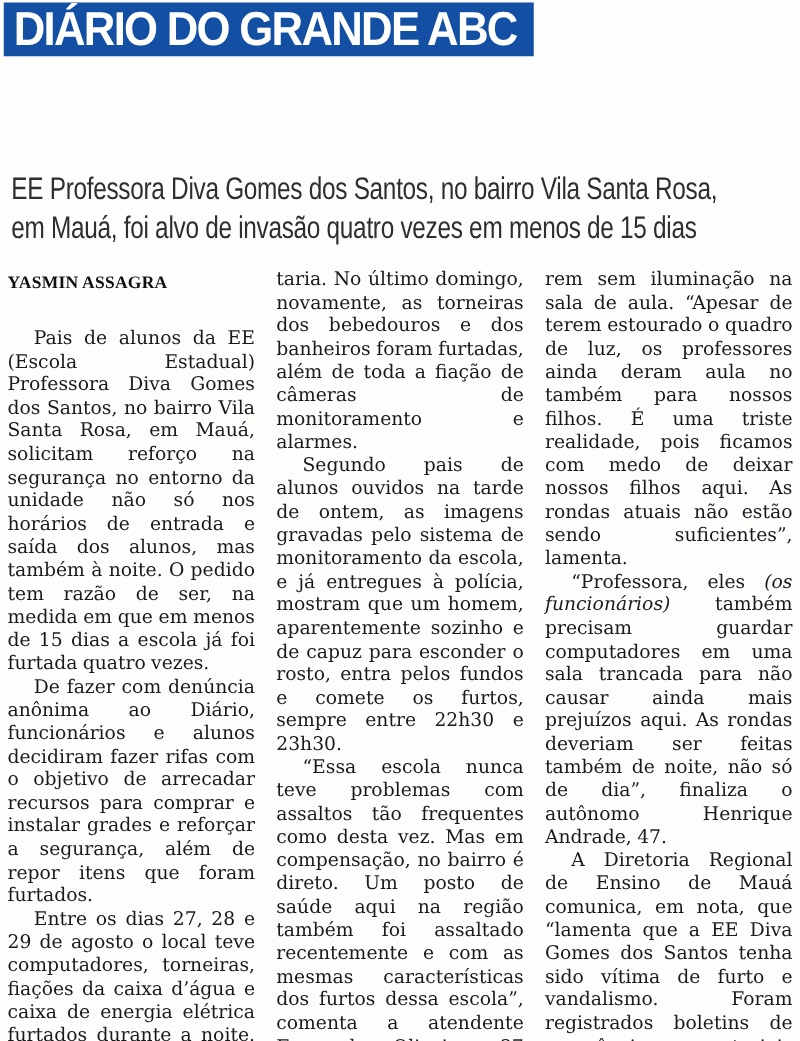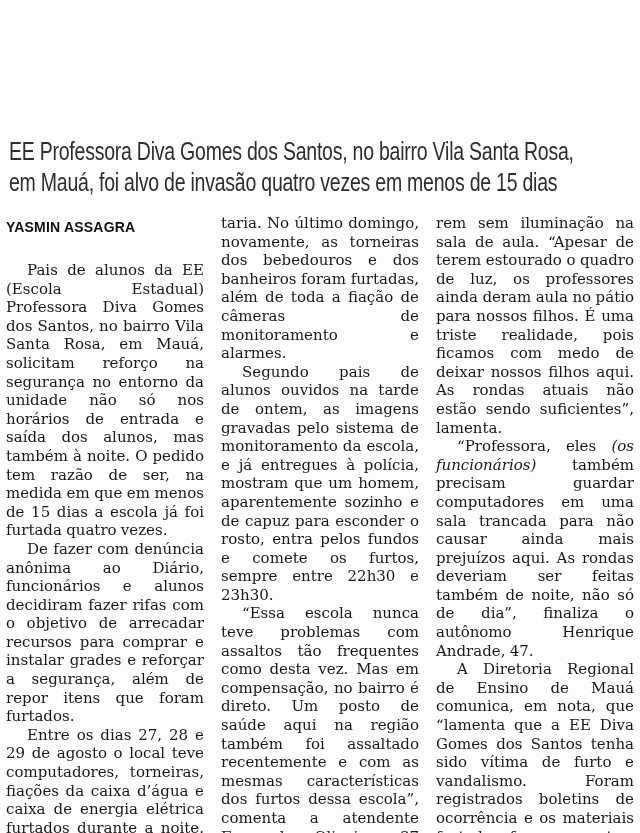--- a/index.html
+++ b/index.html
@@ -95,21 +95,21 @@
   .col {
     width: 198px;
     box-sizing: border-box;
   }
   
   .byline {
     padding-top: 5px;
     margin-bottom: 26px;
   }
   .byline-author {
-    font-family: Liberation Sans, sans-serif;
+    font-family: Liberation Serif, serif;
     font-weight: bold;
     font-size: 14px;
     letter-spacing: 0.2px;
     color: #101010;
   }
   .byline-email {
     font-family: "Liberation Sans", sans-serif;
     font-size: 13.5px;
     color: #222222;
     margin-top: 8px;
@@ -127,20 +127,23 @@
   .col p.indent { text-indent: 21px; }
   .col p.cont { text-indent: 0; }
   .b { font-weight: normal; }
   .i { font-style: italic; }
 </style>
 </head>
 <body>
 
 <div class="page">
 
+  <div class="banner">
+    <span class="banner-title">DIÁRIO DO GRANDE ABC</span>
+  </div>
 
 
   <div class="subhead">
     <div class="subhead-inner">
       <div>EE Professora Diva Gomes dos Santos, no bairro Vila Santa Rosa,</div>
       <div>em Mauá, foi alvo de invasão quatro vezes em menos de 15 dias</div>
     </div>
   </div>
 
   <div class="body-columns">
@@ -155,19 +158,19 @@
     </div>
 
     <div class="col">
       <p class="cont">taria. No último domingo, novamente, as torneiras dos bebedouros e dos banheiros foram furtadas, além de toda a fiação de câmeras de monitoramento e alarmes.</p>
       <p class="indent">Segundo pais de alunos ouvidos na tarde de ontem, as imagens gravadas pelo sistema de monitoramento da escola, e já entregues à polícia, mostram que um homem, aparentemente sozinho e de capuz para esconder o rosto, entra pelos fundos e comete os furtos, sempre entre 22h30 e 23h30.</p>
       <p class="indent">“Essa escola nunca teve problemas com assaltos tão frequentes como desta vez. Mas em compensação, no bairro é direto. Um posto de saúde aqui na região também foi assaltado recentemente e com as mesmas características dos furtos dessa escola”, comenta a atendente Fernanda Oliveira, 37 anos.</p>
 
     </div>
 
     <div class="col">
-      <p class="cont">rem sem iluminação na sala de aula. “Apesar de terem estourado o quadro de luz, os professores ainda deram aula no pátio para nossos filhos. É uma triste realidade, pois ficamos com medo de deixar nossos filhos aqui. As rondas atuais não estão sendo suficientes”, lamenta.</p>
+      <p class="cont">rem sem iluminação na sala de aula. “Apesar de terem estourado o quadro de luz, os professores ainda deram aula no também para nossos filhos. É uma triste realidade, pois ficamos com medo de deixar nossos filhos aqui. As rondas atuais não estão sendo suficientes”, lamenta.</p>
       <p class="indent"><span>“Professora, eles </span><span class="i">(os funcionários)</span><span> também precisam guardar computadores em uma sala trancada para não causar ainda mais prejuízos aqui. As rondas deveriam ser feitas também de noite, não só de dia”, finaliza o autônomo Henrique Andrade, 47.</span></p>
       <p class="indent">A Diretoria Regional de Ensino de Mauá comunica, em nota, que “lamenta que a EE Diva Gomes dos Santos tenha sido vítima de furto e vandalismo. Foram registrados boletins de ocorrência e os materiais furtados foram repostos. As aulas não foram prejudicadas”. Ainda em nota, pontua que a escola conta com parceria da Ronda Escolar para policiamento do entorno.</p>
     </div>
 
   </div>
 </div>
 
 </body></html>

